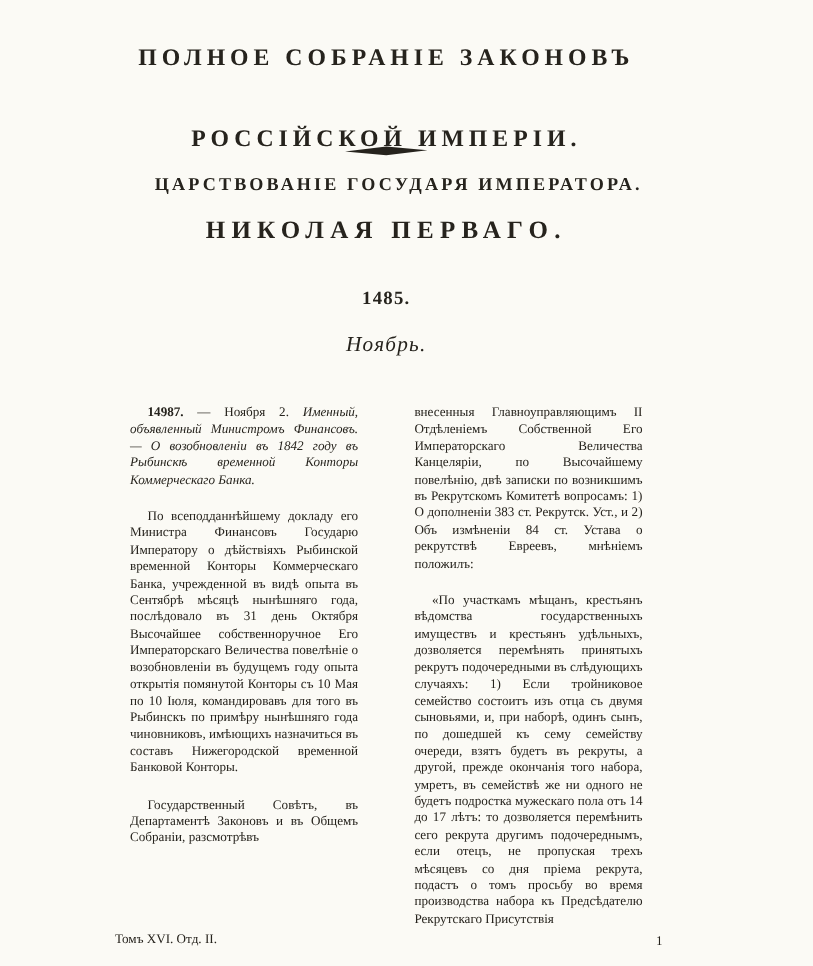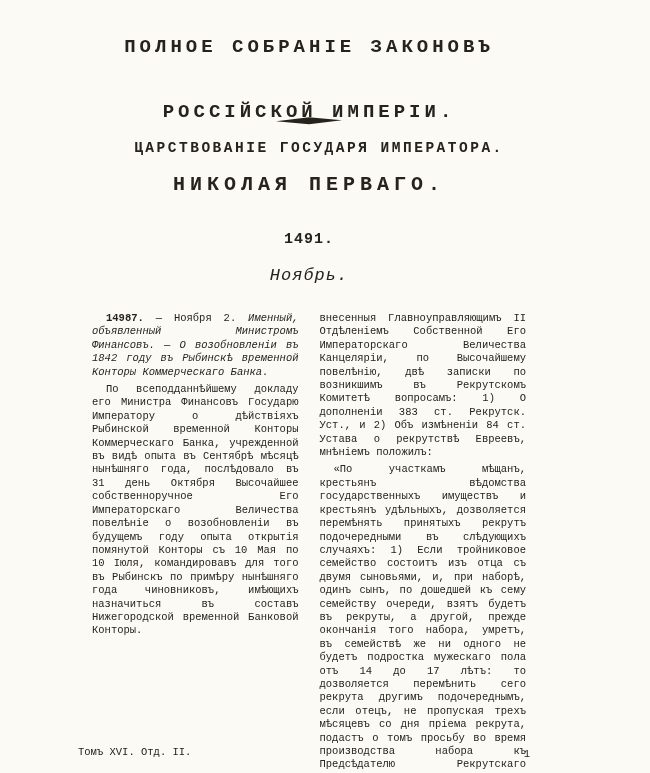--- a/index.html
+++ b/index.html
@@ -6,21 +6,21 @@
     margin: 0;
     padding: 0;
     background: #fbfaf5;
   }
   .page {
     position: relative;
     width: 555px;
     height: 773px;
     background: #fbfaf5;
     color: #26231d;
-    font-family: Liberation Mono, monospace;
+    font-family: Liberation Serif, serif;
     overflow: hidden;
   }
   
   .header {
     position: absolute;
     left: 0;
     top: 0;
     width: 618px;
     text-align: center;
   }
@@ -93,21 +93,21 @@
     display: flex;
     gap: 13px;
   }
   .col {
     flex: 1;
     font-size: 10.5px;
     line-height: 13.4px;
     text-align: justify;
   }
   .col p {
-    margin: 4px;
+    margin: 16px;
     text-indent: 14px;
   }
   .col p.noindent {
     text-indent: 0;
   }
   .num {
     font-weight: bold;
   }
   .it {
     font-style: italic;
@@ -120,21 +120,21 @@
     text-align: right;
     font-size: 13.5px;
     font-weight: bold;
     letter-spacing: 0.5px;
   }
   .margin-num.first { top: 318px; }
   .margin-num.second { top: 341px; }
   
   .footer-volume {
     position: absolute;
-    left: 78px;
+    left: 92px;
     top: 746px;
     font-size: 10.5px;
   }
   .footer-page {
     position: absolute;
     left: 500px;
     top: 748px;
     width: 30px;
     text-align: right;
     font-size: 10.5px;
@@ -148,31 +148,32 @@
   <div class="header">
     <div class="title-line1">ПОЛНОЕ СОБРАНІЕ ЗАКОНОВЪ</div>
     <div class="title-line2">РОССІЙСКОЙ ИМПЕРІИ.</div>
     <div class="divider-wrap">
       <svg width="66" height="9" viewBox="0 0 66 9" aria-hidden="true">
         <polygon points="0,5.2 33,1.2 66,4.2 33,8.2" fill="#26231d"></polygon>
       </svg>
     </div>
     <div class="reign-line">ЦАРСТВОВАНІЕ ГОСУДАРЯ ИМПЕРАТОРА.</div>
     <div class="emperor-line">НИКОЛАЯ ПЕРВАГО.</div>
-    <div class="year-line">1491.</div>
+    <div class="year-line">1485.</div>
     <div class="month-line">Ноябрь.</div>
   </div>
 
   <div class="columns">
 
     <div class="col">
       <p>
         <span class="num">14987.</span><span> — Ноября 2. </span><span class="it">Именный, объявленный Министромъ Финансовъ. — О возобновленіи въ 1842 году въ Рыбинскѣ временной Конторы Коммерческаго Банка.</span>
       </p>
       <p>По всеподданнѣйшему докладу его Министра Финансовъ Государю Императору о дѣйствіяхъ Рыбинской временной Конторы Коммерческаго Банка, учрежденной въ видѣ опыта въ Сентябрѣ мѣсяцѣ нынѣшняго года, послѣдовало въ 31 день Октября Высочайшее собственноручное Его Императорскаго Величества повелѣніе о возобновленіи въ будущемъ году опыта открытія помянутой Конторы съ 10 Мая по 10 Іюля, командировавъ для того въ Рыбинскъ по примѣру нынѣшняго года чиновниковъ, имѣющихъ назначиться въ составъ Нижегородской временной Банковой Конторы.</p>
+      <p>Государственный Совѣтъ, въ Департаментѣ Законовъ и въ Общемъ Собраніи, разсмотрѣвъ</p>
     </div>
 
     <div class="col">
       <p class="noindent">внесенныя Главноуправляющимъ II Отдѣленіемъ Собственной Его Императорскаго Величества Канцеляріи, по Высочайшему повелѣнію, двѣ записки по возникшимъ въ Рекрутскомъ Комитетѣ вопросамъ: 1) О дополненіи 383 ст. Рекрутск. Уст., и 2) Объ измѣненіи 84 ст. Устава о рекрутствѣ Евреевъ, мнѣніемъ положилъ:</p>
       <p>«По участкамъ мѣщанъ, крестьянъ вѣдомства государственныхъ имуществъ и крестьянъ удѣльныхъ, дозволяется перемѣнять принятыхъ рекрутъ подочередными въ слѣдующихъ случаяхъ: 1) Если тройниковое семейство состоитъ изъ отца съ двумя сыновьями, и, при наборѣ, одинъ сынъ, по дошедшей къ сему семейству очереди, взятъ будетъ въ рекруты, а другой, прежде окончанія того набора, умретъ, въ семействѣ же ни одного не будетъ подростка мужескаго пола отъ 14 до 17 лѣтъ: то дозволяется перемѣнить сего рекрута другимъ подочереднымъ, если отецъ, не пропуская трехъ мѣсяцевъ со дня пріема рекрута, подастъ о томъ просьбу во время производства набора къ Предсѣдателю Рекрутскаго Присутствія</p>
     </div>
 
   </div>
 
   <div class="margin-num first">14987</div>

